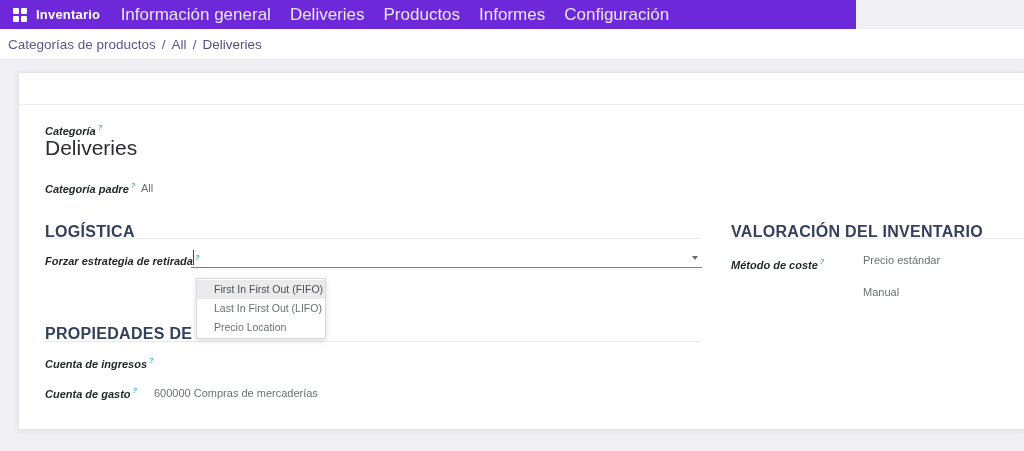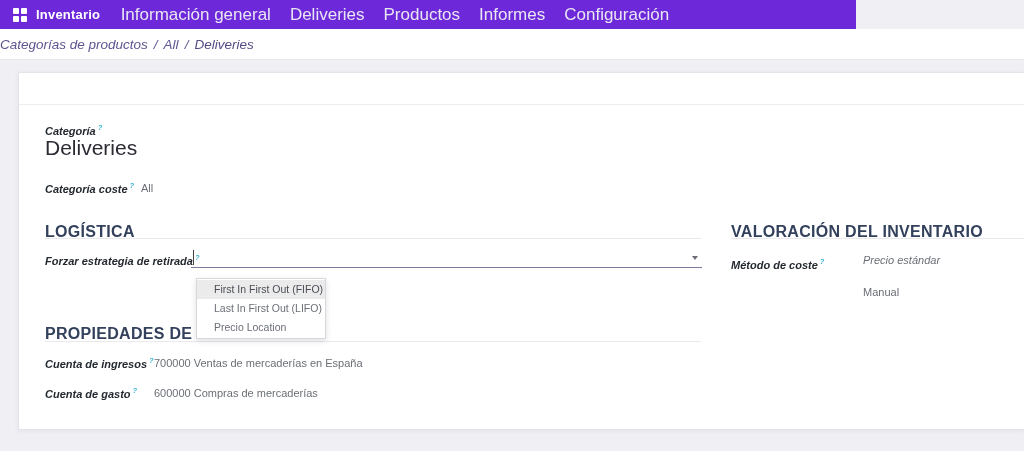--- a/index.html
+++ b/index.html
@@ -14,22 +14,22 @@
     grid-template-columns:6px 6px; grid-template-rows:6px 6px; gap:2px; cursor:pointer; }
   .apps-icon span { background:#ffffff; border-radius:1px; }
   .brand { color:#ffffff; font-size:13px; font-weight:bold; margin-left:9px; margin-right:11px;
     letter-spacing:.2px; cursor:pointer; }
   .nav-item { color:#e9e6f3; font-size:17px; padding:0 9.5px; line-height:29px;
     cursor:pointer; white-space:nowrap; }
 
   
   .crumbbar { position:absolute; left:0; top:29px; width:1024px; height:31px;
     background:#ffffff; border-bottom:1px solid #e9e9ee;
-    display:flex; align-items:center; 
-    font-size:13.5px; color:#5d5590;font-style:italic; }
+    display:flex; align-items:center; padding-left:8px;
+    font-size:13.5px; color:#5d5590; }
   .crumb { cursor:pointer; }
   .crumb-sep { margin:0 6px; color:#5d5590; }
   .crumb-current { color:#544c85; }
 
   
   .sheet { position:absolute; left:18px; top:72px; width:1006px; height:358px;
     background:#ffffff; border:1px solid #e3e3e9; border-right:none;
     box-shadow:0 1px 4px rgba(60,60,80,.08); }
   .statusbar { position:absolute; left:0; top:0; width:100%; height:32px;
     border-bottom:1px solid #ececf1; background:#ffffff; }
@@ -89,21 +89,21 @@
 
   <div class="sheet">
     <div class="statusbar"></div>
 
     <div class="flabel" style="left:26px; top:50px;">
       <span>Categoría</span><span class="help-sup">?</span>
     </div>
     <div class="record-title">Deliveries</div>
 
     <div class="flabel" style="left:26px; top:108px;">
-      <span>Categoría coste</span><span class="help-sup">?</span>
+      <span>Categoría padre</span><span class="help-sup">?</span>
     </div>
     <div class="fvalue" style="left:122px; top:109px;">All</div>
 
     <div class="sec-title" style="left:26px; top:150px;">LOGÍSTICA</div>
     <div class="sec-rule" style="left:26px; top:165px; width:656px;"></div>
 
     <div class="flabel" style="left:26px; top:180px;">
       <span>Forzar estrategia de retirada</span><span class="help-sup">?</span>
     </div>
     <div class="combo-input">
@@ -117,30 +117,29 @@
       <div class="dd-item">Last In First Out (LIFO)</div>
       <div class="dd-item">Precio Location</div>
     </div>
 
     <div class="sec-title" style="left:712px; top:150px;">VALORACIÓN DEL INVENTARIO</div>
     <div class="sec-rule" style="left:712px; top:165px; right:0;"></div>
 
     <div class="flabel" style="left:712px; top:184px;">
       <span>Método de coste</span><span class="help-sup">?</span>
     </div>
-    <div class="fvalue" style="left:844px; top:181px;font-style:italic;">Precio estándar</div>
+    <div class="fvalue" style="left:844px; top:181px;">Precio estándar</div>
 
     <div class="fvalue" style="left:844px; top:213px;">Manual</div>
 
     <div class="sec-title" style="left:26px; top:252px;">PROPIEDADES DE LA CUENTA</div>
     <div class="sec-rule" style="left:26px; top:268px; width:656px;"></div>
 
     <div class="flabel" style="left:26px; top:283px;">
       <span>Cuenta de ingresos</span><span class="help-sup">?</span>
     </div>
-    <div class="fvalue" style="left:135px; top:284px;">700000 Ventas de mercaderías en España</div>
 
     <div class="flabel" style="left:26px; top:313px;">
       <span>Cuenta de gasto</span><span class="help-sup">?</span>
     </div>
     <div class="fvalue" style="left:135px; top:314px;">600000 Compras de mercaderías</div>
   </div>
 </div>
 
 </body></html>

